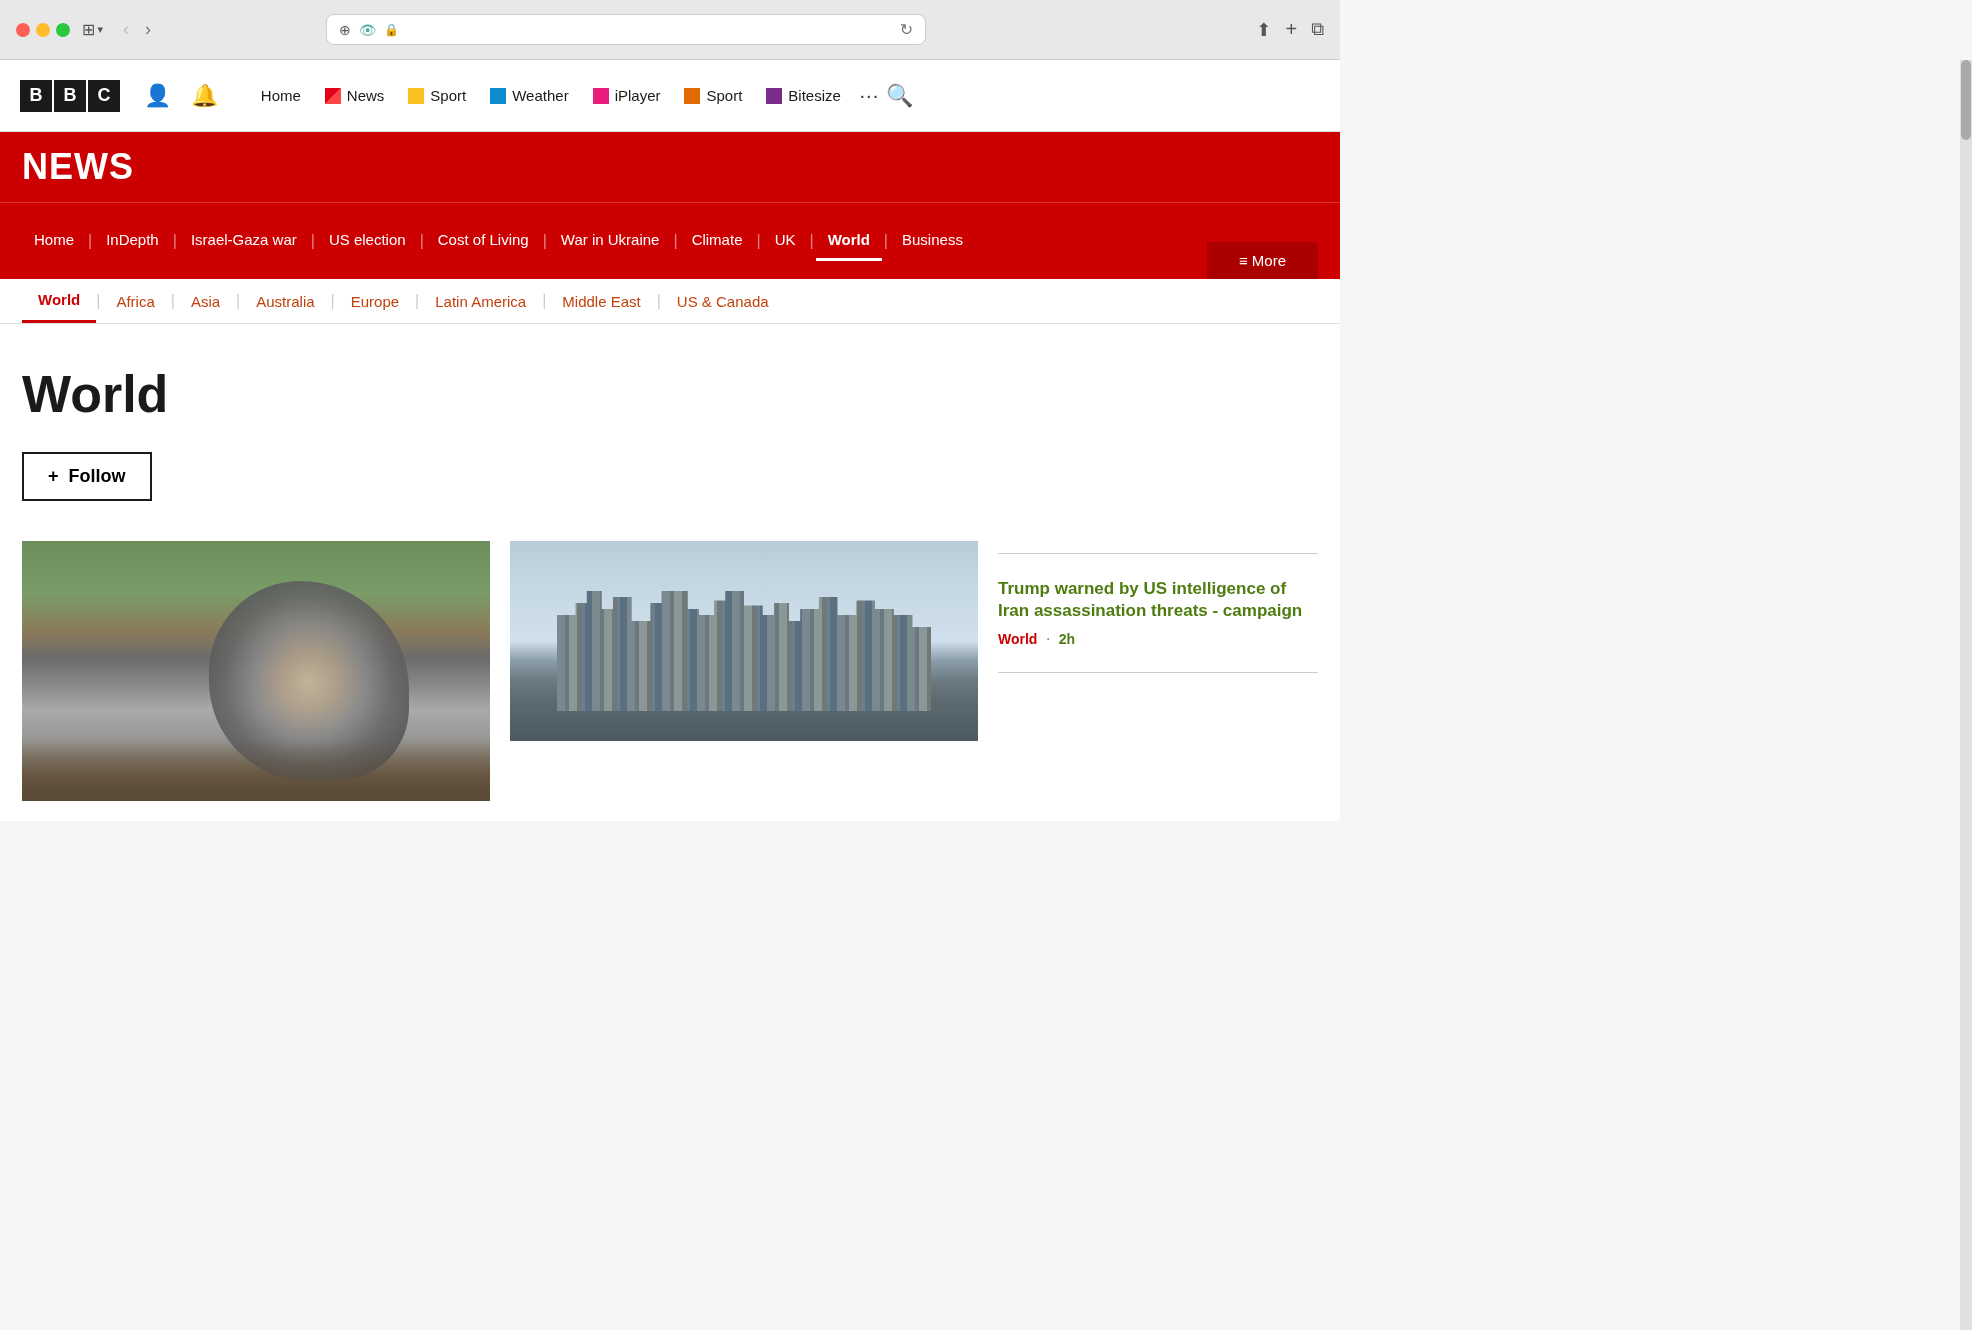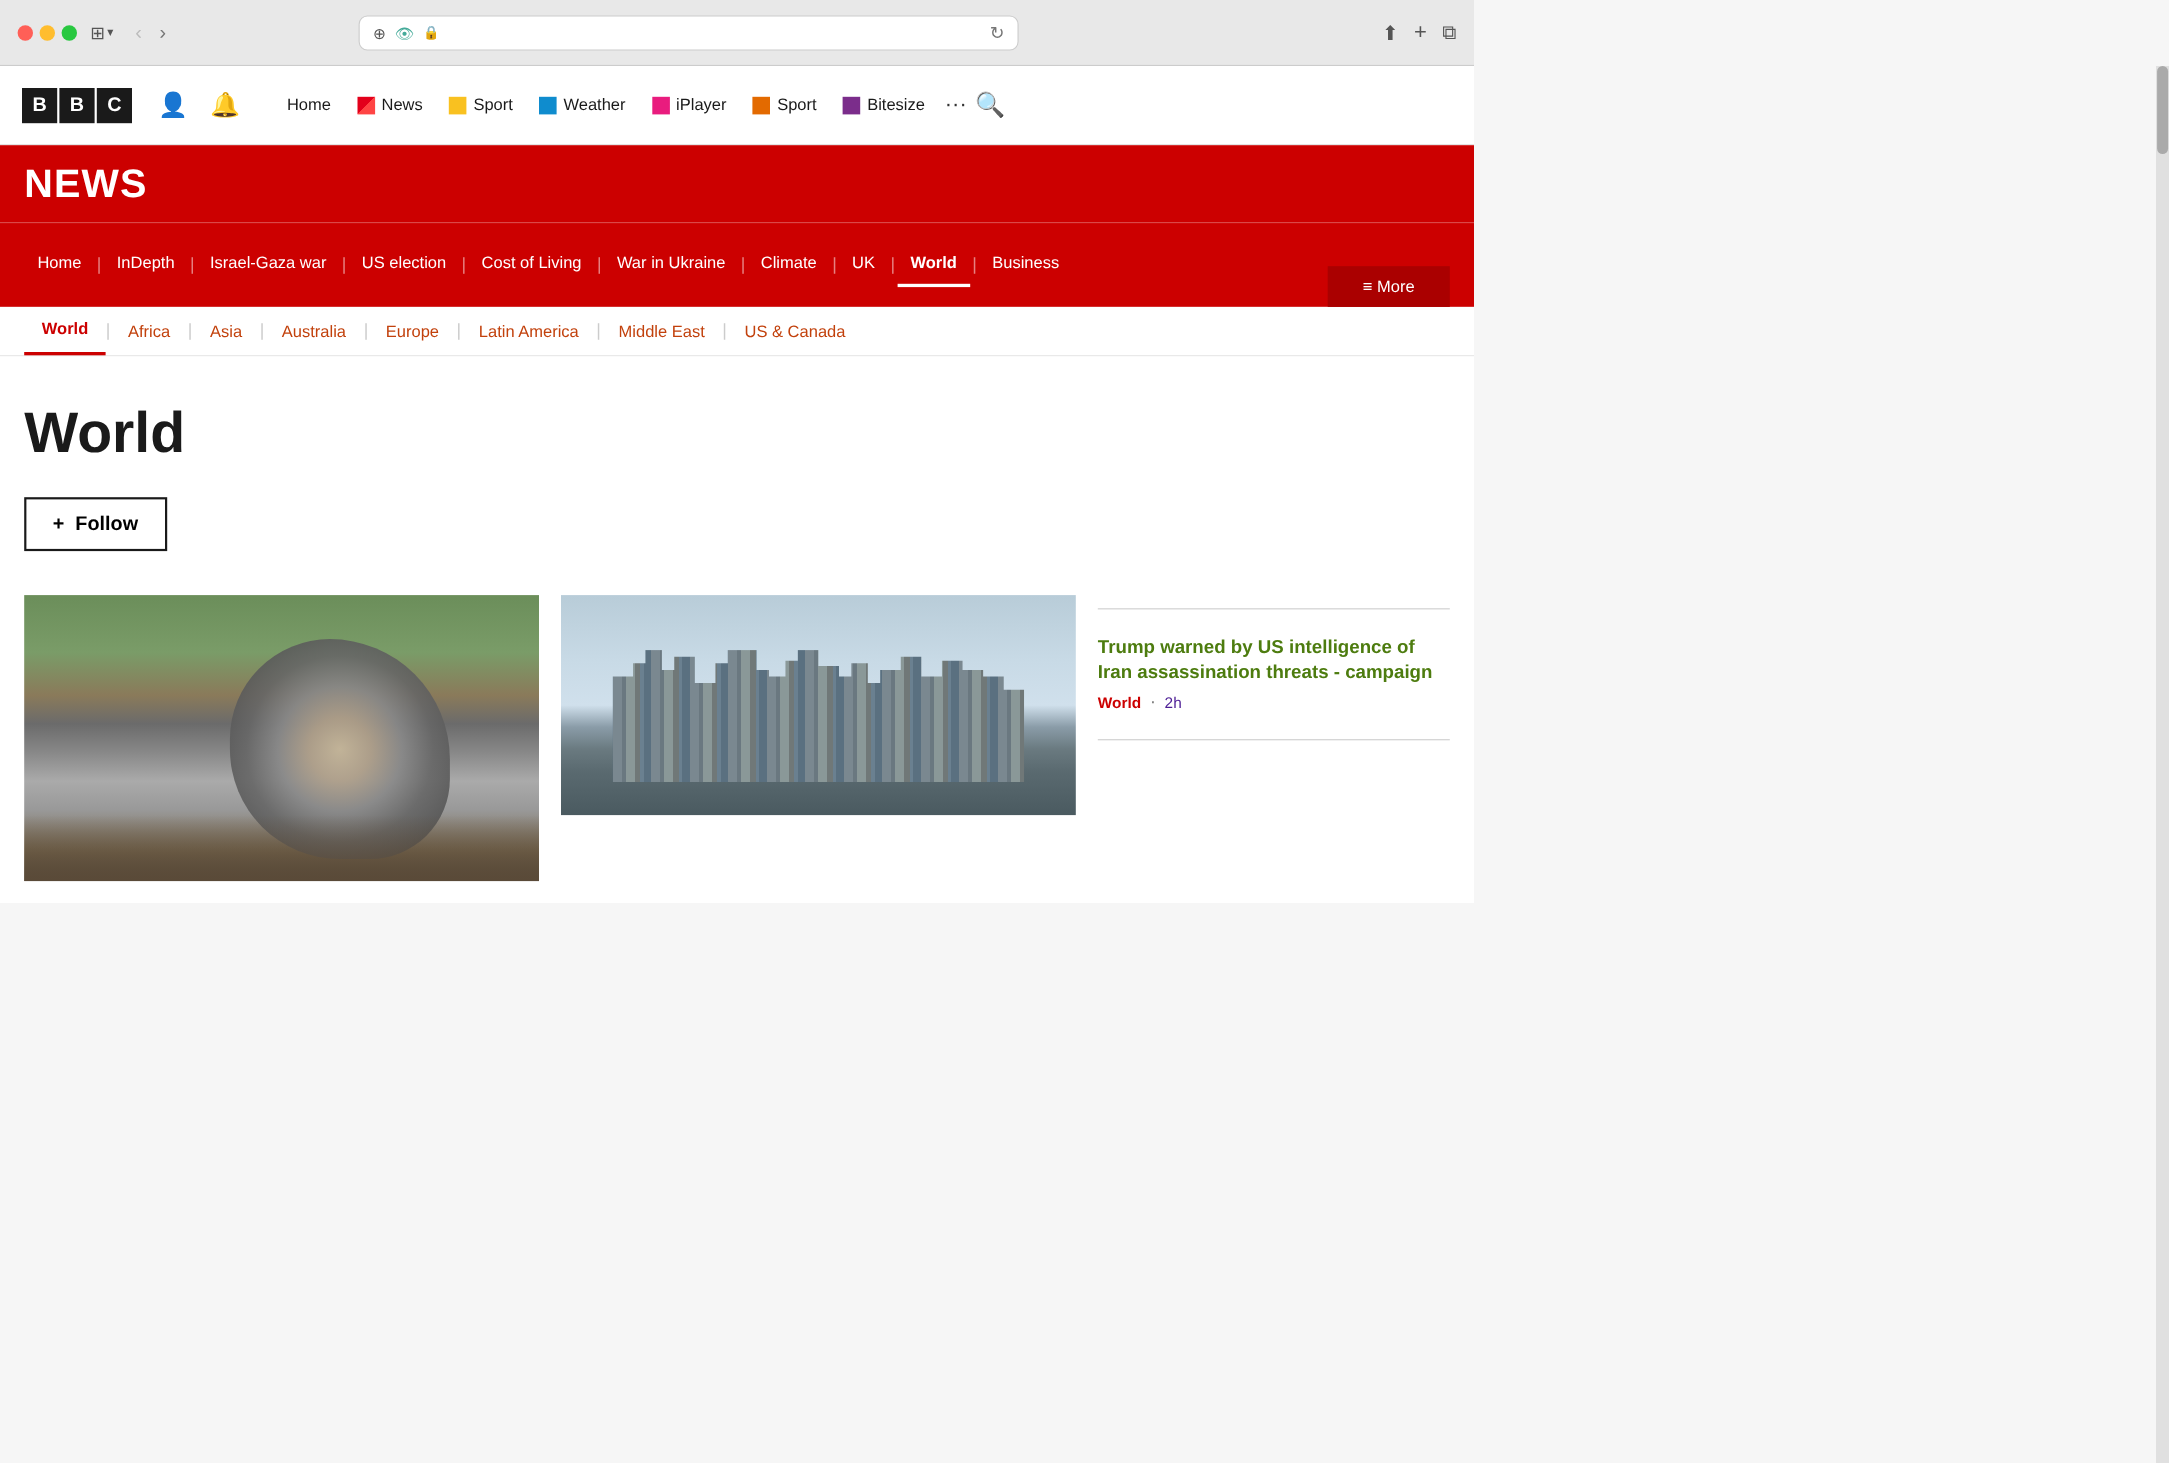--- a/index.html
+++ b/index.html
@@ -316,21 +316,21 @@
       color: #4d7c0f;
       line-height: 1.3;
       margin-bottom: 8px;
     }
     .sidebar-meta { display: flex; align-items: center; gap: 8px; }
     .sidebar-tag {
       color: #c00;
       font-size: 14px;
       font-weight: 600;
     }
-    .sidebar-time { color: #4c1d95; font-size: 14px; }
+    .sidebar-time { color: #4d7c0f; font-size: 14px; font-weight: bold; }
 
     .scrollbar {
       position: fixed;
       right: 0;
       top: 60px;
       bottom: 0;
       width: 12px;
       background: #e0e0e0;
     }
     .scrollbar-thumb {

